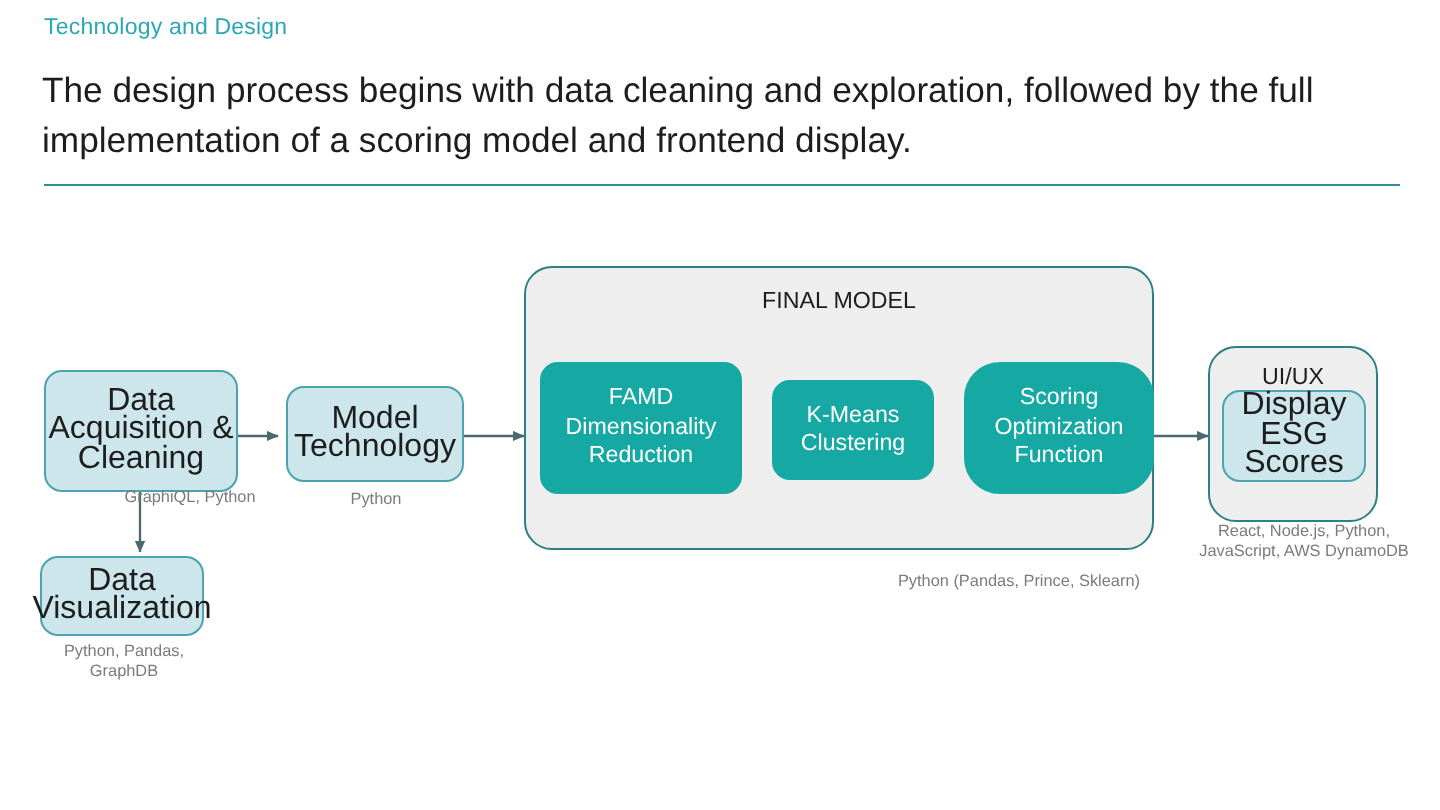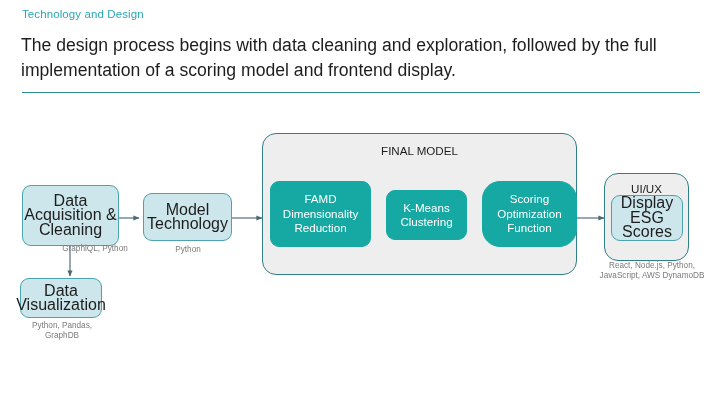--- a/index.html
+++ b/index.html
@@ -187,18 +187,19 @@
     <div class="node teal" style="left:482px; top:71px; width:95px; height:66px;border-radius:18px;">Scoring Optimization Function</div>
 
     <div class="node pale" style="left:611px; top:85px; width:72px; height:46px;">Display ESG Scores</div>
 
     <div class="caption" style="left:52px; top:134px; width:86px;">GraphiQL, Python</div>
 
     <div class="caption" style="left:16px; top:211px; width:92px;">Python, Pandas, GraphDB</div>
 
     <div class="caption" style="left:145px; top:135px; width:86px;">Python</div>
 
+    <div class="caption right" style="left:360px; top:176px; width:210px;">Python (Pandas, Prince, Sklearn)</div>
 
     <div class="caption" style="left:596px; top:151px; width:112px;">React, Node.js, Python, JavaScript, AWS DynamoDB</div>
 
 
   </div>
 </div>
 
 </body></html>

